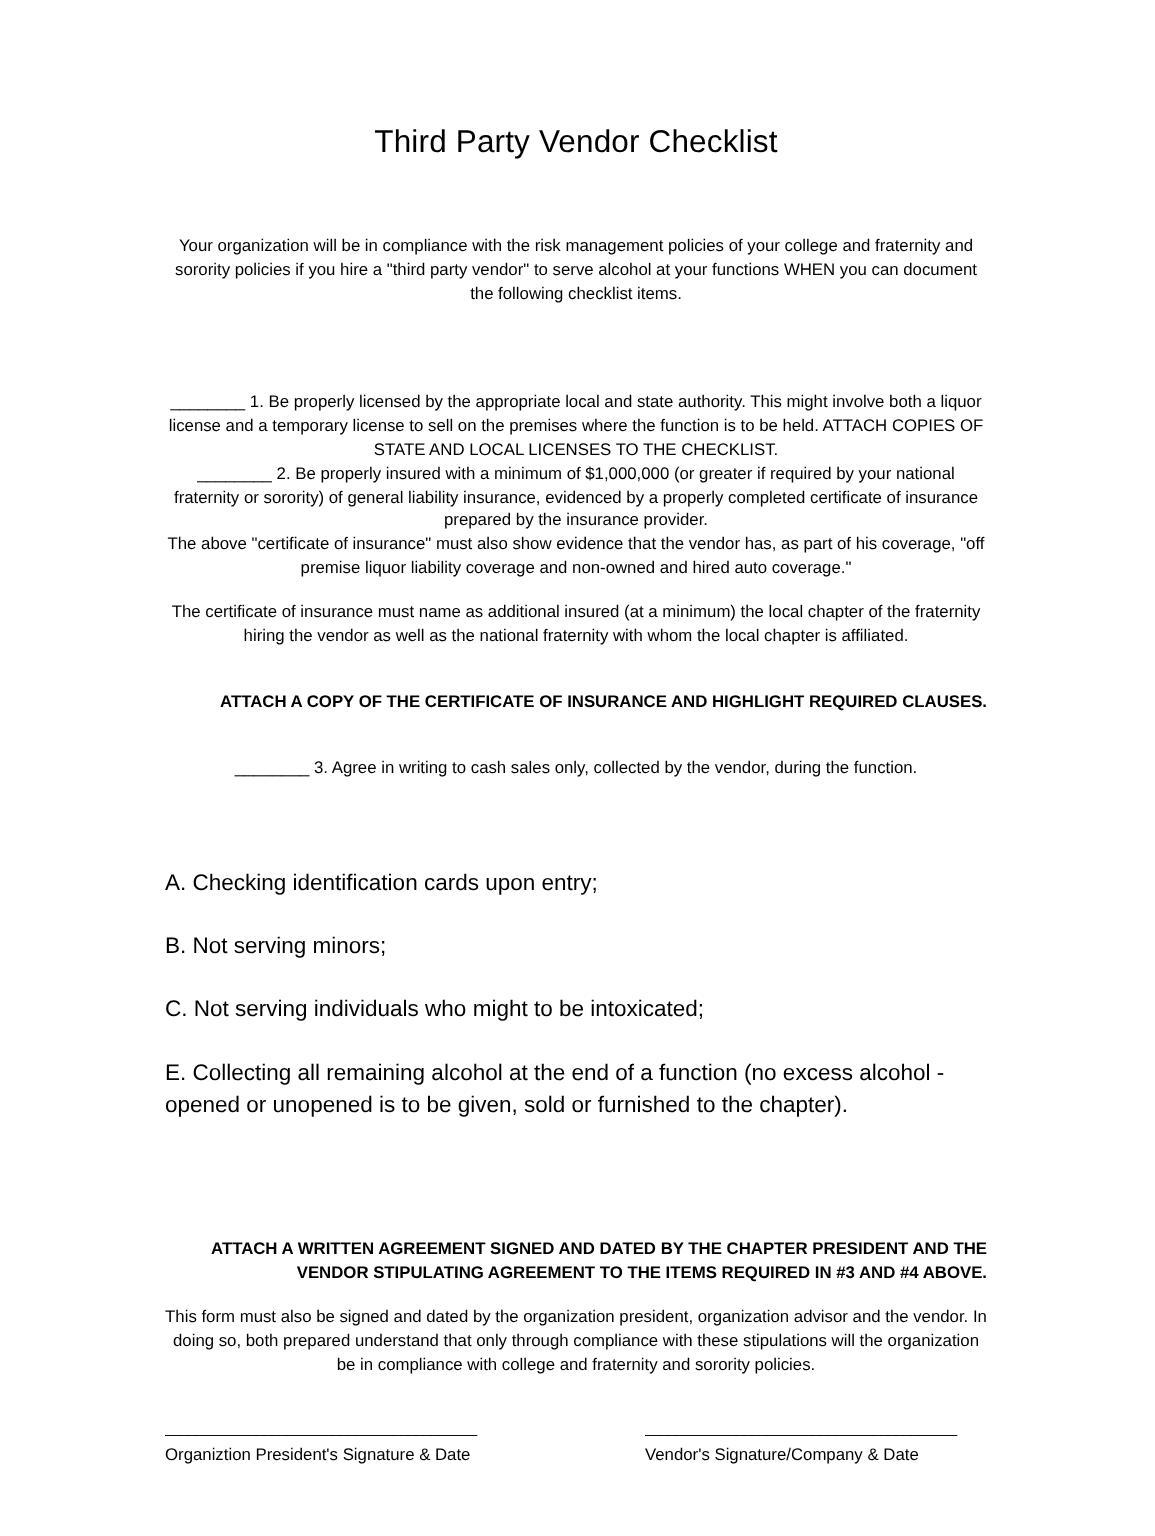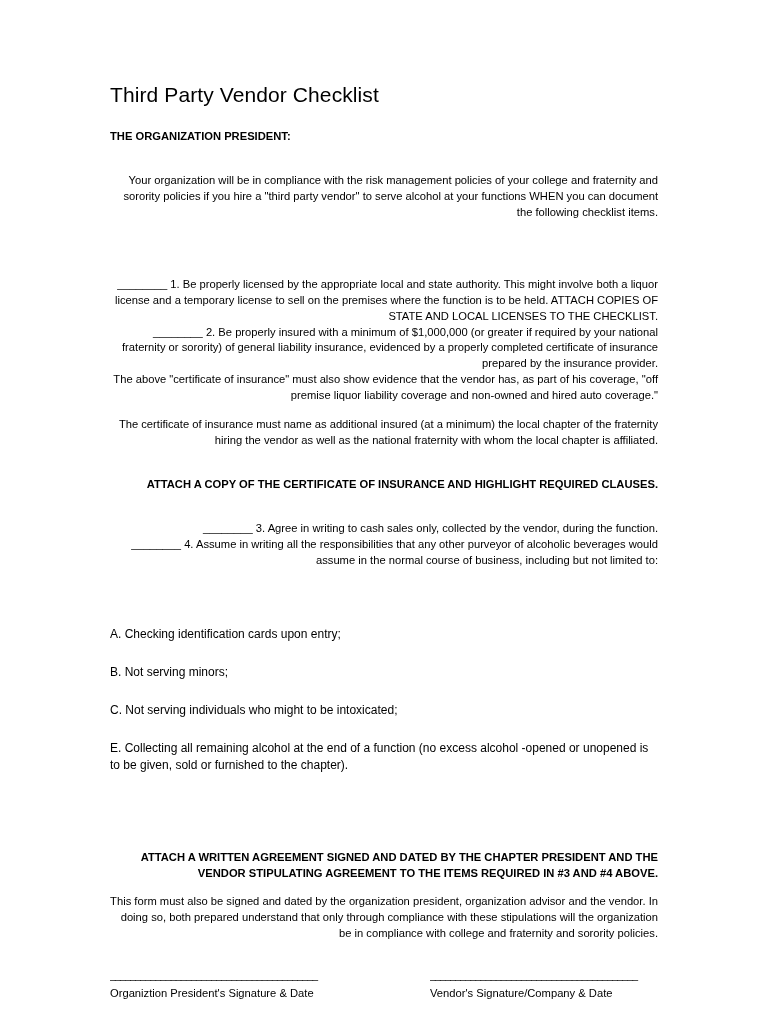--- a/index.html
+++ b/index.html
@@ -28,33 +28,34 @@
     left: 110px;
     top: 82px;
     width: 548px;
   }
   .doc-title {
     font-size: 21px;
     font-weight: normal;
     letter-spacing: 0.1px;
     margin: 0 0 22px 0;
     line-height: 1.2;
+    text-align: center;
   }
   .section-head {
     font-size: 11.2px;
     font-weight: bold;
     margin: 0;
     line-height: 1.42;
   }
   .para {
     font-size: 11.2px;
     font-weight: normal;
     margin: 0;
     line-height: 1.42;
-    text-align: right;
+    text-align: center;
   }
   .bold-para {
     font-size: 11.2px;
     font-weight: bold;
     margin: 0;
     line-height: 1.42;
     text-align: right;
   }
   .gap-s { height: 13px; }
   .gap-m { height: 20px; }
@@ -80,34 +81,33 @@
     overflow: hidden;
     display: block;
     height: 14px;
   }
   .sig-label {
     font-size: 11.2px;
     line-height: 1.42;
     margin-top: 2px;
   }
   .list-line {
-    font-size: 12px;
+    font-size: 15px;
     line-height: 1.42;
     margin-top: 21px;
   }
 </style>
 </head>
 <body>
 
 <div class="page">
   <div class="content">
 
     <h1 class="doc-title">Third Party Vendor Checklist</h1>
 
-    <p class="section-head">THE ORGANIZATION PRESIDENT:</p>
 
     <div class="gap-l"></div>
 
     <p class="para">Your organization will be in compliance with the risk management policies of your college and fraternity and sorority policies if you hire a "third party vendor" to serve alcohol at your functions WHEN you can document the following checklist items.</p>
 
     <div class="gap-l"></div>
 
 
     <div class="gap-l"></div>
 
@@ -119,21 +119,20 @@
 
     <p class="para">The certificate of insurance must name as additional insured (at a minimum) the local chapter of the fraternity hiring the vendor as well as the national fraternity with whom the local chapter is affiliated.</p>
 
     <div class="gap-l"></div>
 
     <p class="bold-para">ATTACH A COPY OF THE CERTIFICATE OF INSURANCE AND HIGHLIGHT REQUIRED CLAUSES.</p>
 
     <div class="gap-l"></div>
 
     <p class="para">________ 3. Agree in writing to cash sales only, collected by the vendor, during the function.</p>
-    <p class="para">________ 4. Assume in writing all the responsibilities that any other purveyor of alcoholic beverages would assume in the normal course of business, including but not limited to:</p>
 
     <div class="gap-xl"></div>
 
     <div>
       <p class="list-line">A. Checking identification cards upon entry;</p>
       <p class="list-line">B. Not serving minors;</p>
       <p class="list-line">C. Not serving individuals who might to be intoxicated;</p>
       <p class="list-line">E. Collecting all remaining alcohol at the end of a function (no excess alcohol -opened or unopened is to be given, sold or furnished to the chapter).</p>
     </div>
 

